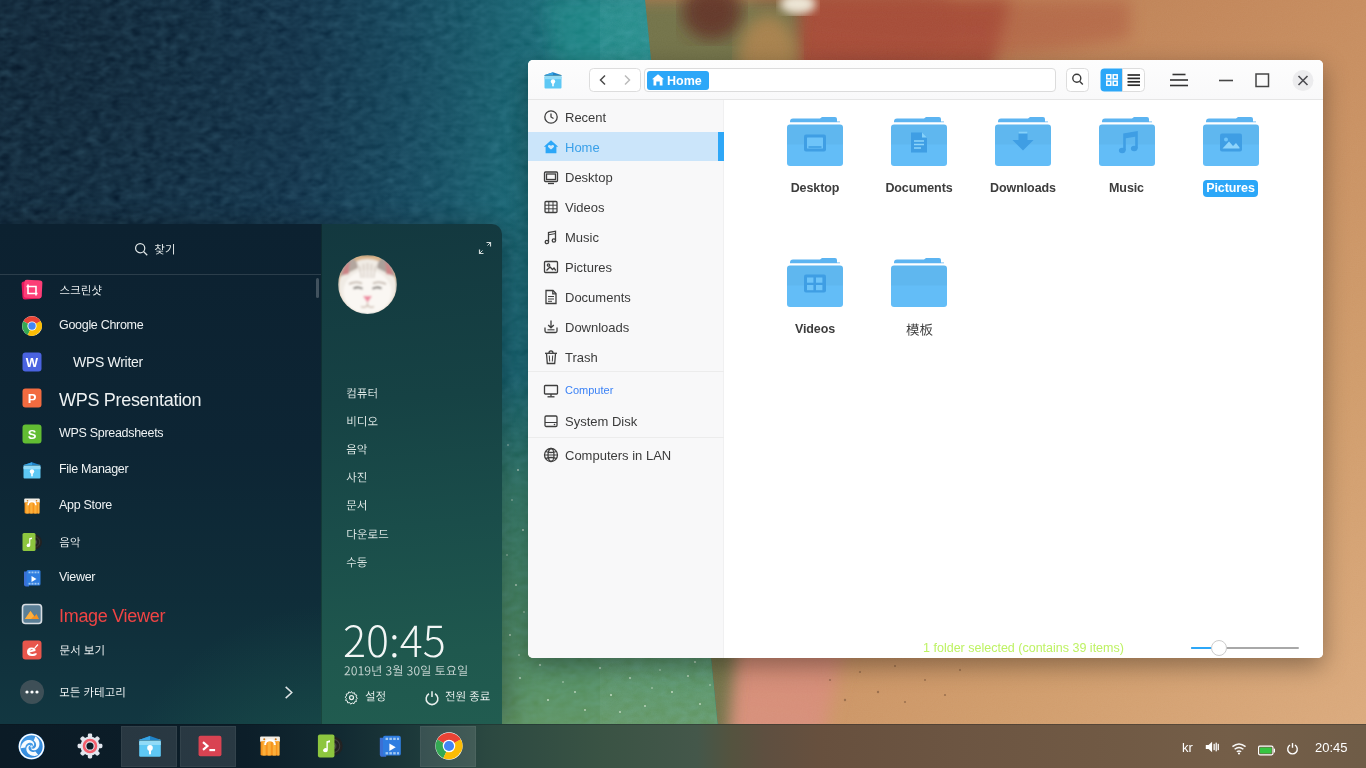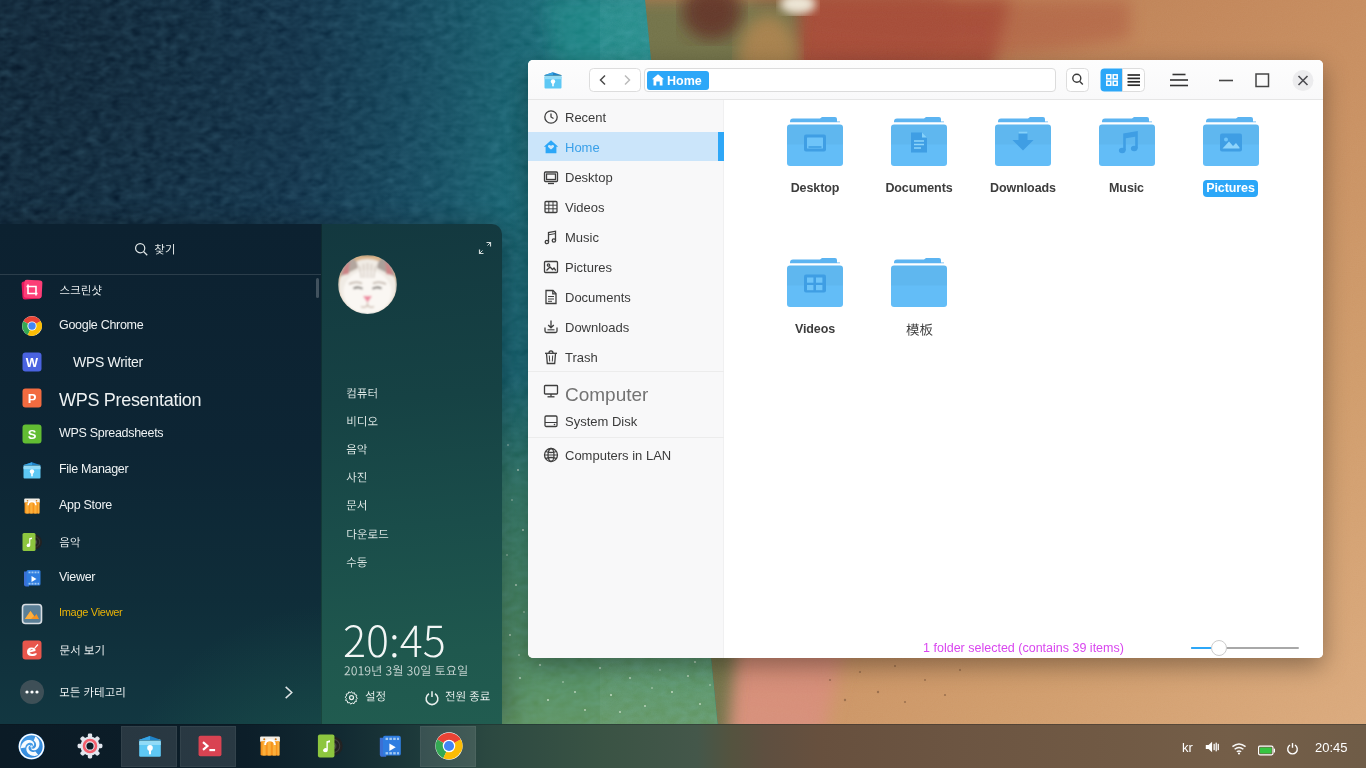--- a/index.html
+++ b/index.html
@@ -248,21 +248,21 @@
       </svg></div>
     <div class="abs" style="left:59px;top:10px;font-size:12.5px;letter-spacing:-0.3px;color:#eef2f3">Viewer</div>
   </div>
 <div class="approw" style="top:596px">
     <div class="abs" style="left:21px;top:7px;width:22px;height:22px"><svg width="22" height="22" viewBox="0 0 22 22">
 <rect x="1.5" y="1.5" width="19" height="19" rx="3" fill="#5b7f96"></rect>
 <rect x="1.5" y="1.5" width="19" height="19" rx="3" fill="none" stroke="#d8dde2" stroke-width="1.6"></rect>
 <path d="M4 16 L9.5 8 L13.5 13.5 L15.5 11 L18 16 Z" fill="#f7931e"></path>
 <path d="M4 16 L9.5 8 L13 13 L10 16 Z" fill="#fcb040"></path>
       </svg></div>
-    <div class="abs" style="left:59px;top:10px;font-size:11px;letter-spacing:-0.3px;color:#eab308">Image Viewer</div>
+    <div class="abs" style="left:59px;top:10px;font-size:18px;letter-spacing:-0.3px;color:#ef4444">Image Viewer</div>
   </div>
 <div class="approw" style="top:632px">
     <div class="abs" style="left:21px;top:7px;width:22px;height:22px"><svg width="22" height="22" viewBox="0 0 22 22">
 <rect x="1.5" y="1.5" width="19" height="19" rx="3" fill="#e8564c"></rect>
 <path d="M6 13 Q6 8.5 10.5 8.5 Q15 8.5 14.5 12 L8.5 13.5 Q9.5 15.5 12.5 14.8 L15.5 14 Q16.5 16.5 12 17 Q6 17.5 6 13 Z M9 11.5 L12 10.8 Q12 10 10.5 10.2 Q9.2 10.4 9 11.5 Z" fill="#fff"></path>
 <path d="M13.5 9.5 Q15.5 7 17 5.5" stroke="#fff" stroke-width="1.2" fill="none"></path>
       </svg></div>
   </div>
 <svg style="position:absolute;left:59px;top:642.5px;" width="48" height="15" viewBox="0 -11.8 48 15.3">
     <path d="M1.8 -9.3V-5.5H9V-9.3ZM8 -8.5V-6.3H2.8V-8.5ZM0.6 -4.3V-3.5H5V-1.3H6V-3.5H10.3V-4.3ZM1.8 -2.4V0.7H9.2V-0.1H2.8V-2.4Z M19.3 -9.8V-6.1H16.8V-5.3H19.3V0.9H20.2V-9.8ZM14.2 -8.8V-6.9C14.2 -5 13 -2.9 11.4 -2.1L12 -1.3C13.3 -2 14.2 -3.3 14.7 -4.9C15.2 -3.4 16.1 -2.1 17.3 -1.5L17.9 -2.3C16.4 -3 15.2 -5 15.2 -6.9V-8.8Z M27.5 -6.3H32.9V-4.3H27.5ZM26.5 -9V-3.5H29.7V-1.3H25.4V-0.4H35V-1.3H30.7V-3.5H33.9V-9H32.9V-7.1H27.5V-9Z M44 -9.8V0.9H45V-9.8ZM36.9 -8.6V-7.8H40.9C40.7 -5.3 39.2 -3.2 36.4 -1.9L36.9 -1.1C40.5 -2.8 41.8 -5.5 41.8 -8.6Z" fill="#eef2f3"></path>
@@ -478,21 +478,21 @@
     <line x1="6.3" y1="6.5" x2="6.7" y2="12.5" stroke="#3e3e3e"></line>
     <line x1="9.7" y1="6.5" x2="9.3" y2="12.5" stroke="#3e3e3e"></line>
   </svg>
 <div class="abs" style="left:565px;top:349.5px;font-size:13px;color:#3b3b3b">Trash</div>
 <div class="sbsep" style="left:528px;top:371px"></div>
 <svg class="abs" style="left:543px;top:383px" width="16" height="16" viewBox="0 0 16 16">
     <rect x="1.5" y="2.5" width="13" height="8.5" rx="0.8" fill="none" stroke="#3e3e3e" stroke-width="1.3"></rect>
     <line x1="8" y1="11" x2="8" y2="13.5" stroke="#3e3e3e" stroke-width="1.3"></line>
     <line x1="4.5" y1="13.8" x2="11.5" y2="13.8" stroke="#3e3e3e" stroke-width="1.3"></line>
   </svg>
-<div class="abs" style="left:565px;top:383.5px;font-size:19px;color:#737373">Computer</div>
+<div class="abs" style="left:565px;top:383.5px;font-size:11px;color:#3b82f6">Computer</div>
 <svg class="abs" style="left:543px;top:413px" width="16" height="16" viewBox="0 0 16 16">
     <rect x="2" y="3" width="12" height="10.5" rx="1.2" fill="none" stroke="#3e3e3e" stroke-width="1.3"></rect>
     <line x1="2" y1="9.5" x2="14" y2="9.5" stroke="#3e3e3e"></line>
     <circle cx="11.5" cy="11.5" r="0.8" fill="#3e3e3e"></circle>
   </svg>
 <div class="abs" style="left:565px;top:413.5px;font-size:13px;color:#3b3b3b">System Disk</div>
 <div class="sbsep" style="left:528px;top:437px"></div>
 <svg class="abs" style="left:543px;top:447px" width="16" height="16" viewBox="0 0 16 16">
     <circle cx="8" cy="8" r="6.5" fill="none" stroke="#3e3e3e" stroke-width="1.3"></circle>
     <ellipse cx="8" cy="8" rx="3" ry="6.5" fill="none" stroke="#3e3e3e" stroke-width="1.3"></ellipse>
@@ -566,21 +566,21 @@
 <div class="folderlbl" style="left:867px;top:181px;width:104px">Documents</div>
 <div class="folderlbl" style="left:971px;top:181px;width:104px">Downloads</div>
 <div class="folderlbl" style="left:1074.5px;top:181px;width:104px">Music</div>
 <div class="abs" style="left:1203px;top:179.5px;width:55px;height:17.5px;background:#2ca7f8;border-radius:4px"></div>
 <div class="folderlbl" style="left:1178.5px;top:181px;width:104px;color:#fff;font-weight:bold">Pictures</div>
 <div class="folderlbl" style="left:763px;top:322px;width:104px">Videos</div>
 <svg style="position:absolute;left:905.5px;top:320.5px;" width="29" height="18" viewBox="0 -13.5 29 17.6">
     <path d="M6.4 -5.6H11.1V-4.7H6.4ZM6.4 -7.3H11.1V-6.4H6.4ZM9.9 -11.3V-10.2H7.8V-11.3H6.8V-10.2H4.9V-9.4H6.8V-8.3H7.8V-9.4H9.9V-8.3H10.9V-9.4H12.8V-10.2H10.9V-11.3ZM5.4 -8.1V-3.9H8.2C8.1 -3.5 8.1 -3.1 8 -2.8H4.6V-1.9H7.7C7.2 -0.9 6.2 -0.2 4.2 0.3C4.4 0.5 4.7 0.9 4.8 1.1C7.1 0.5 8.2 -0.5 8.7 -1.9C9.4 -0.4 10.7 0.6 12.4 1.1C12.6 0.8 12.8 0.4 13 0.2C11.5 -0.1 10.4 -0.8 9.7 -1.9H12.7V-2.8H9C9.1 -3.1 9.1 -3.5 9.2 -3.9H12.1V-8.1ZM2.4 -11.3V-8.7H0.7V-7.8H2.4V-7.8C2 -5.9 1.2 -3.8 0.4 -2.7C0.6 -2.4 0.9 -2 1 -1.7C1.5 -2.5 2 -3.7 2.4 -5V1.1H3.3V-5.9C3.7 -5.2 4.1 -4.3 4.3 -3.9L4.9 -4.6C4.7 -5 3.7 -6.7 3.3 -7.2V-7.8H4.7V-8.7H3.3V-11.3Z M16.2 -11.3V-8.7H14.3V-7.8H16.1C15.6 -5.9 14.8 -3.8 13.9 -2.7C14.1 -2.4 14.4 -2 14.5 -1.7C15.1 -2.6 15.7 -4.1 16.2 -5.7V1.1H17.1V-6.2C17.5 -5.5 17.9 -4.6 18.1 -4.2L18.7 -4.9C18.5 -5.3 17.4 -6.9 17.1 -7.4V-7.8H18.7V-8.7H17.1V-11.3ZM25.4 -11.1C24 -10.5 21.4 -10.2 19.3 -10.1V-6.8C19.3 -4.6 19.1 -1.6 17.6 0.5C17.9 0.6 18.3 0.9 18.5 1.1C19.9 -1 20.2 -4.2 20.3 -6.4H20.7C21.1 -4.7 21.7 -3.2 22.5 -1.9C21.6 -0.9 20.6 -0.2 19.4 0.3C19.7 0.4 19.9 0.8 20.1 1.1C21.2 0.6 22.2 -0.2 23.1 -1.1C23.8 -0.1 24.7 0.6 25.9 1.1C26 0.8 26.3 0.4 26.6 0.2C25.4 -0.2 24.5 -0.9 23.7 -1.9C24.7 -3.3 25.4 -5 25.8 -7.2L25.2 -7.4L25 -7.3H20.3V-9.2C22.3 -9.4 24.6 -9.7 26 -10.3ZM24.7 -6.4C24.3 -5 23.8 -3.8 23.1 -2.8C22.4 -3.8 21.9 -5.1 21.6 -6.4Z" fill="#414141"></path>
   </svg>
 <div class="abs" style="left:724px;top:634px;width:599px;height:24px;background:#fff;border-radius:0 0 5px 0"></div>
-<div class="abs" style="left:724px;top:641px;width:599px;text-align:center;font-size:12.5px;color:#d946ef">1 folder selected (contains 39 items)</div>
+<div class="abs" style="left:724px;top:641px;width:599px;text-align:center;font-size:12.5px;color:#bef264">1 folder selected (contains 39 items)</div>
 <svg class="abs" style="left:1190px;top:639px" width="110" height="18" viewBox="0 0 110 18">
 <line x1="2" y1="9" x2="108" y2="9" stroke="#a8a8a8" stroke-width="2" stroke-linecap="round"></line>
 <line x1="2" y1="9" x2="29" y2="9" stroke="#2ca7f8" stroke-width="2" stroke-linecap="round"></line>
 <circle cx="29" cy="9" r="7.5" fill="#fff" stroke="#ccc" stroke-width="1"></circle>
   </svg>
 <div id="taskbar"></div>
 <div class="tile" style="left:121px;top:726px;width:56px;position:absolute"></div>
 <div class="tile" style="left:180px;top:726px;width:56px;position:absolute"></div>
 <div class="tile" style="left:420px;top:726px;width:56px;position:absolute"></div>
 <div class="abs" style="left:18px;top:733px;width:27px;height:27px"><svg width="27" height="27" viewBox="0 0 27 27">

